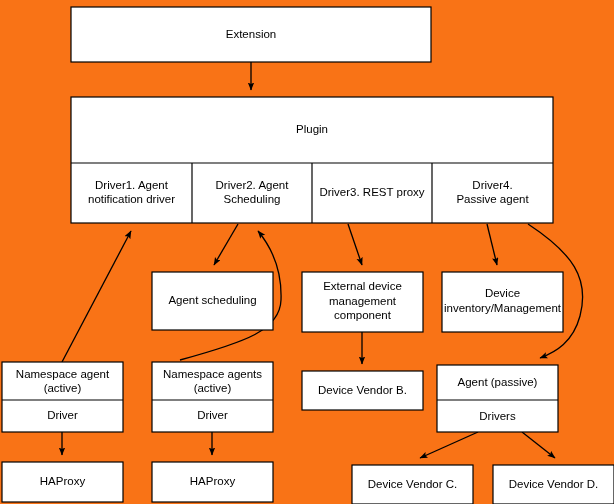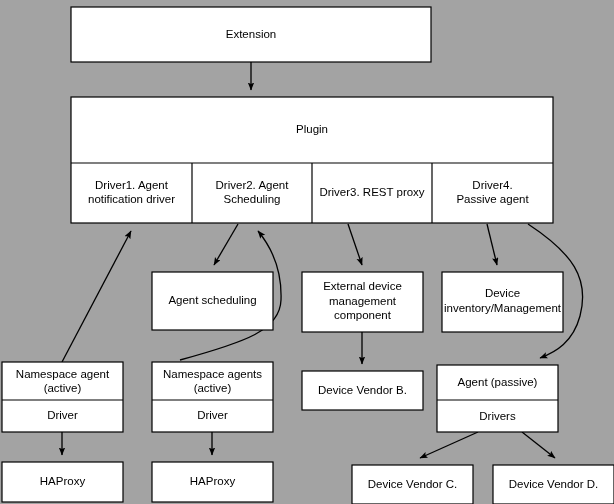--- a/index.html
+++ b/index.html
@@ -4,21 +4,21 @@
 <style>
   html, body {
     margin: 0;
     padding: 0;
     background: #ffffff;
   }
   #canvas {
     position: relative;
     width: 614px;
     height: 504px;
-    background: #a3a3a3;
+    background: #f97316;
     font-family: "Liberation Sans", sans-serif;
   }
   svg.diagram {
     position: absolute;
     left: 0;
     top: 0;
     width: 614px;
     height: 504px;
   }
   .box {

